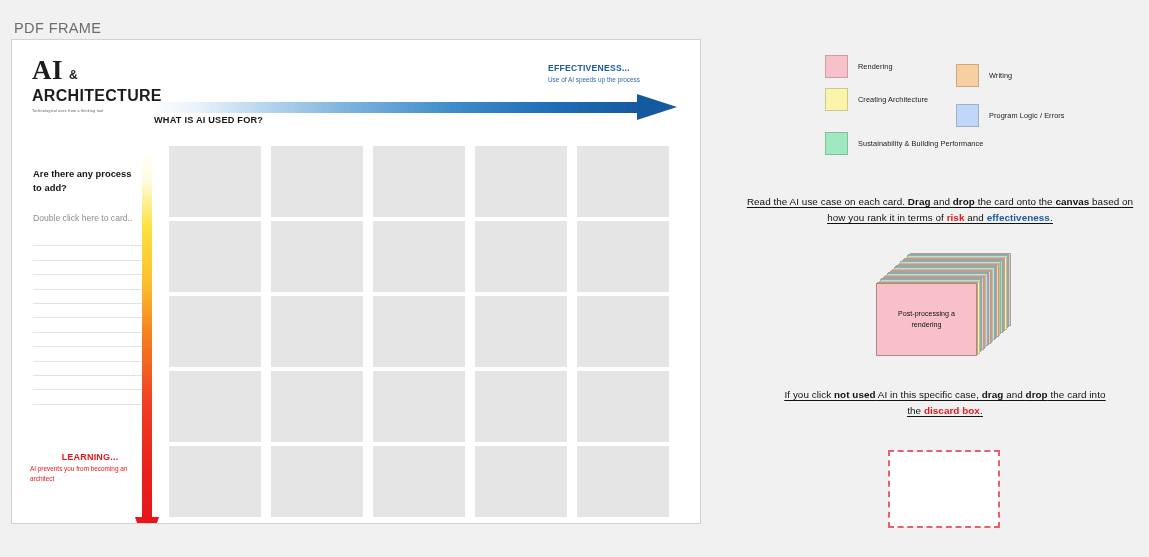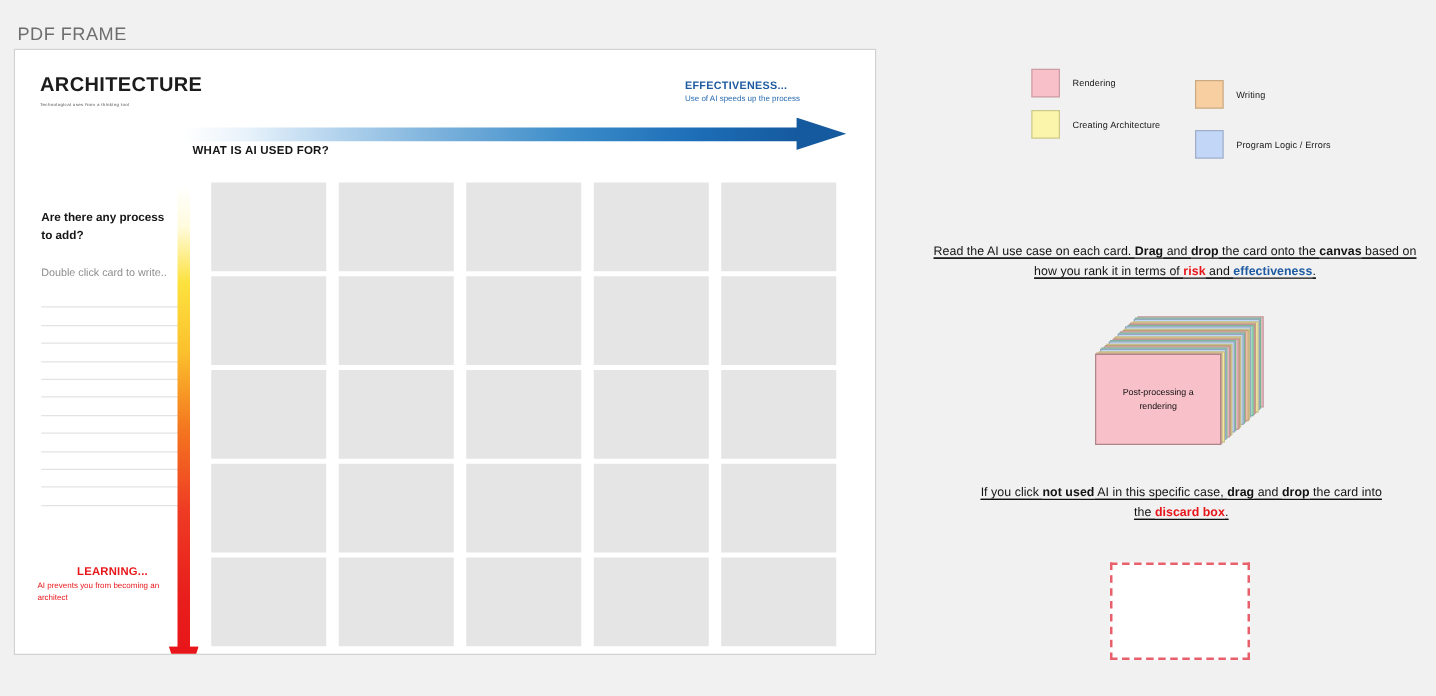--- a/index.html
+++ b/index.html
@@ -350,26 +350,30 @@
 </head>
 <body>
 
 <div id="root">
 
   <div class="pdf-frame-label">PDF FRAME</div>
 
   <div class="board">
 
     <div class="logo">
+      <div class="logo-row1">
+        <span class="logo-ai">AI</span>
+        <span class="logo-amp">&amp;</span>
+      </div>
       <div class="logo-arch">ARCHITECTURE</div>
       <div class="logo-tag" style="transform: scaleY(0.9);">Technological uses from a thinking tool</div>
     </div>
 
     <div class="comments-q">Are there any process to add?</div>
-    <div class="comments-placeholder">Double click card to write..</div>
+    <div class="comments-placeholder">Double click here to card..</div>
     <div class="comment-lines">
       <div class="cl"></div>
       <div class="cl"></div>
       <div class="cl"></div>
       <div class="cl"></div>
       <div class="cl"></div>
       <div class="cl"></div>
       <div class="cl"></div>
       <div class="cl"></div>
       <div class="cl"></div>
@@ -442,20 +446,24 @@
       <div class="legend-sw" id="sw1" style="background: rgb(248, 207, 160);"></div>
       <div class="legend-lb">Writing</div>
     </div>
     <div class="legend-item li-2">
       <div class="legend-sw" id="sw2" style="background: rgb(251, 245, 171);"></div>
       <div class="legend-lb">Creating Architecture</div>
     </div>
     <div class="legend-item li-3">
       <div class="legend-sw" id="sw3" style="background: rgb(194, 214, 247);"></div>
       <div class="legend-lb">Program Logic / Errors</div>
+    </div>
+    <div class="legend-item li-4">
+      <div class="legend-sw" id="sw4" style="background: rgb(159, 232, 192);"></div>
+      <div class="legend-lb">Sustainability &amp; Building Performance</div>
     </div>
   </div>
 
   <div class="instr instr-1"><span><span>Read the AI use case on each card. </span><b class="b">Drag</b><span> and </span><b class="b">drop</b><span> the card onto the </span><b class="b">canvas</b><span> based on how you rank it in terms of </span><b class="risk-w">risk</b><span> and </span><b class="eff-w">effectiveness</b><span>.</span></span></div>
 
   <div class="stack">
       <div class="stack-layer" style="background: rgb(248, 192, 200); left: 0px; top: 31px; z-index: 26;"></div>
       <div class="stack-layer" style="background: rgb(248, 207, 160); left: 1.35px; top: 29.8px; z-index: 25;"></div>
       <div class="stack-layer" style="background: rgb(251, 245, 171); left: 2.7px; top: 28.6px; z-index: 24;"></div>
       <div class="stack-layer" style="background: rgb(194, 214, 247); left: 4.05px; top: 27.4px; z-index: 23;"></div>

